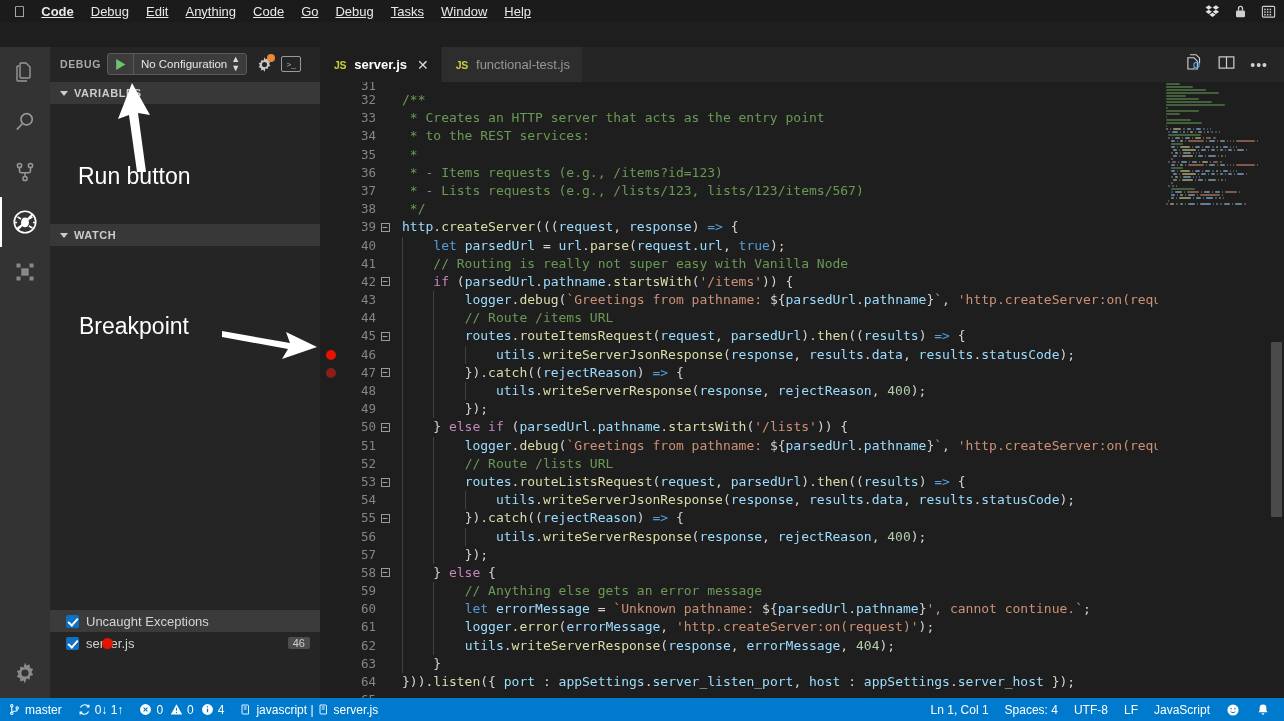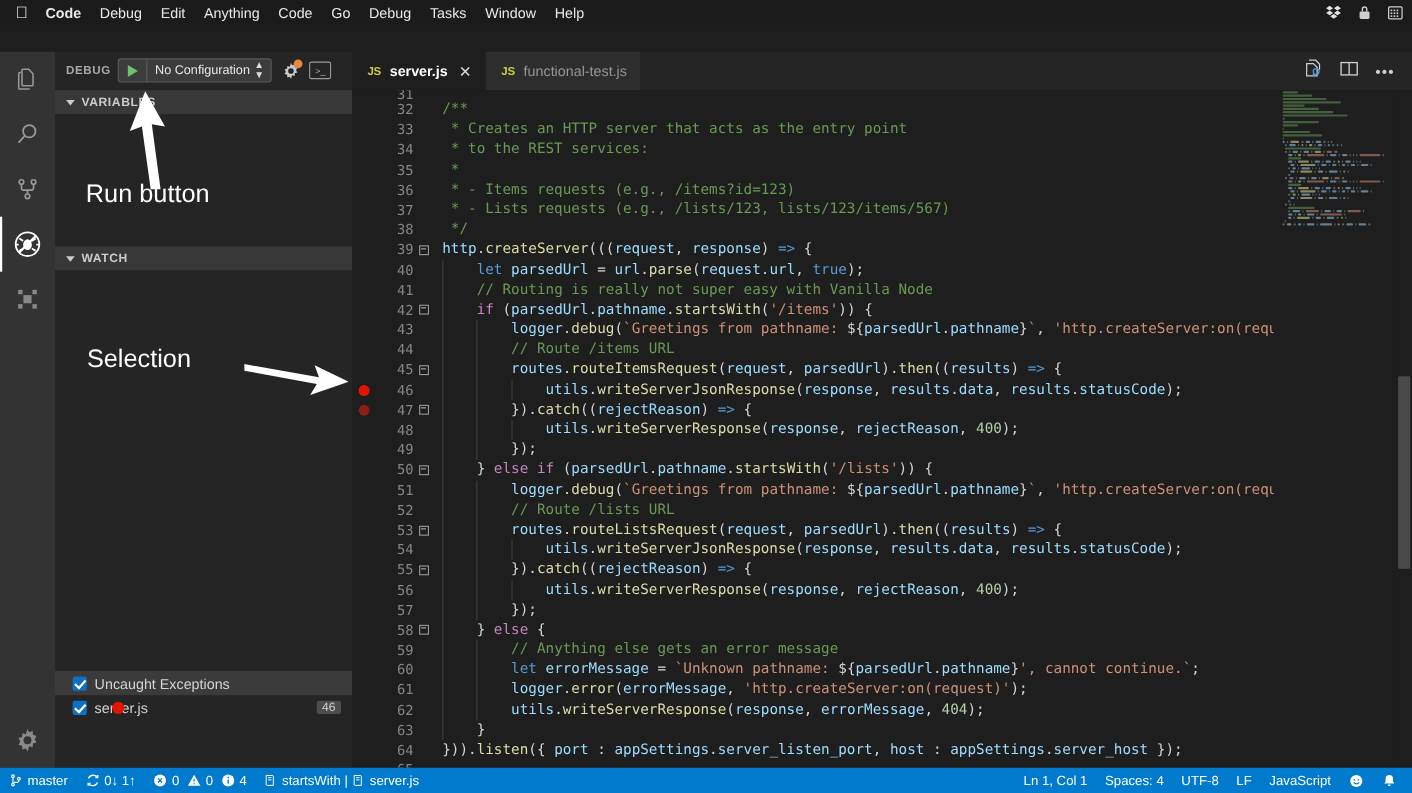--- a/index.html
+++ b/index.html
@@ -11,21 +11,21 @@
   }
   #app { position: relative; width: 1284px; height: 721px; }
 
   
   .macbar {
     position: absolute; top: 0; left: 0; width: 1284px; height: 22px;
     background: #1b1b1b; display: flex; align-items: center;
     padding-left: 14px; color: #e8e8e8; font-size: 13px;
   }
   .apple-logo { font-size: 15px; line-height: 1; margin-right: 16px; color: #fff; }
-  .macbar .mi { margin-right: 17px; white-space: nowrap; }
+  .macbar .mi { margin-right: 17px; white-space: nowrap; text-decoration: underline; }
   .macbar .mi.bold { font-weight: bold; }
   .macbar-right { position: absolute; right: 8px; top: 0; height: 22px;
     display: flex; align-items: center; gap: 13px; }
   .tray-icon { width: 15px; height: 15px; display: block; }
 
   
   .titlebar {
     position: absolute; top: 22px; left: 0; width: 1284px; height: 25px;
     background: #3c3c3c; display: flex; align-items: center;
   }
@@ -323,21 +323,21 @@
       <div class="bp-row" style="position:relative">
         <span class="bp-dot"></span>
         <span class="cbox checked"></span>
         <span>server.js</span>
         <span class="bp-count">46</span>
       </div>
     </div>
   </div>
 
   <div class="annot annot-run">Run button</div>
-  <div class="annot annot-bp">Selection</div>
+  <div class="annot annot-bp">Breakpoint</div>
   <svg class="arrow-svg" style="left:110px; top:80px; width:60px; height:95px;" viewBox="0 0 60 95">
     <path d="M36 92 L28 33 L40 35 L22 3 L8 39 L19 35 L27 92 Z" fill="#ffffff"></path>
   </svg>
   <svg class="arrow-svg" style="left:222px; top:326px; width:95px; height:34px;" viewBox="0 0 95 34">
     <path d="M0 5 L68 17 L64 6 L95 21 L60 33 L66 23 L0 11 Z" fill="#ffffff"></path>
   </svg>
 
   <div class="editor">
 
     <div class="tabsbar">
@@ -751,21 +751,21 @@
         <path d="M12 10.5v6.5" stroke="#007acc" stroke-width="2.4"></path>
           <circle cx="12" cy="7" r="1.4" fill="#007acc"></circle>
         </svg>
       <span>4</span>
     </span>
     <span class="sb-item">
       <svg width="12" height="13" viewBox="0 0 24 24" fill="none" stroke="#ffffff" stroke-width="1.8">
         <path d="M4 3h11a2 2 0 0 1 2 2v16H6a2 2 0 0 1-2-2z"></path>
           <path d="M7.5 7h6M7.5 11h6"></path>
         </svg>
-      <span>startsWith | </span>
+      <span>javascript | </span>
       <svg width="12" height="13" viewBox="0 0 24 24" fill="none" stroke="#ffffff" stroke-width="1.8">
         <path d="M4 3h11a2 2 0 0 1 2 2v16H6a2 2 0 0 1-2-2z"></path>
           <path d="M7.5 7h6M7.5 11h6"></path>
         </svg>
       <span>server.js</span>
     </span>
 
     <span class="sb-right">
       <span class="sb-item">Ln 1, Col 1</span>
       <span class="sb-item">Spaces: 4</span>

